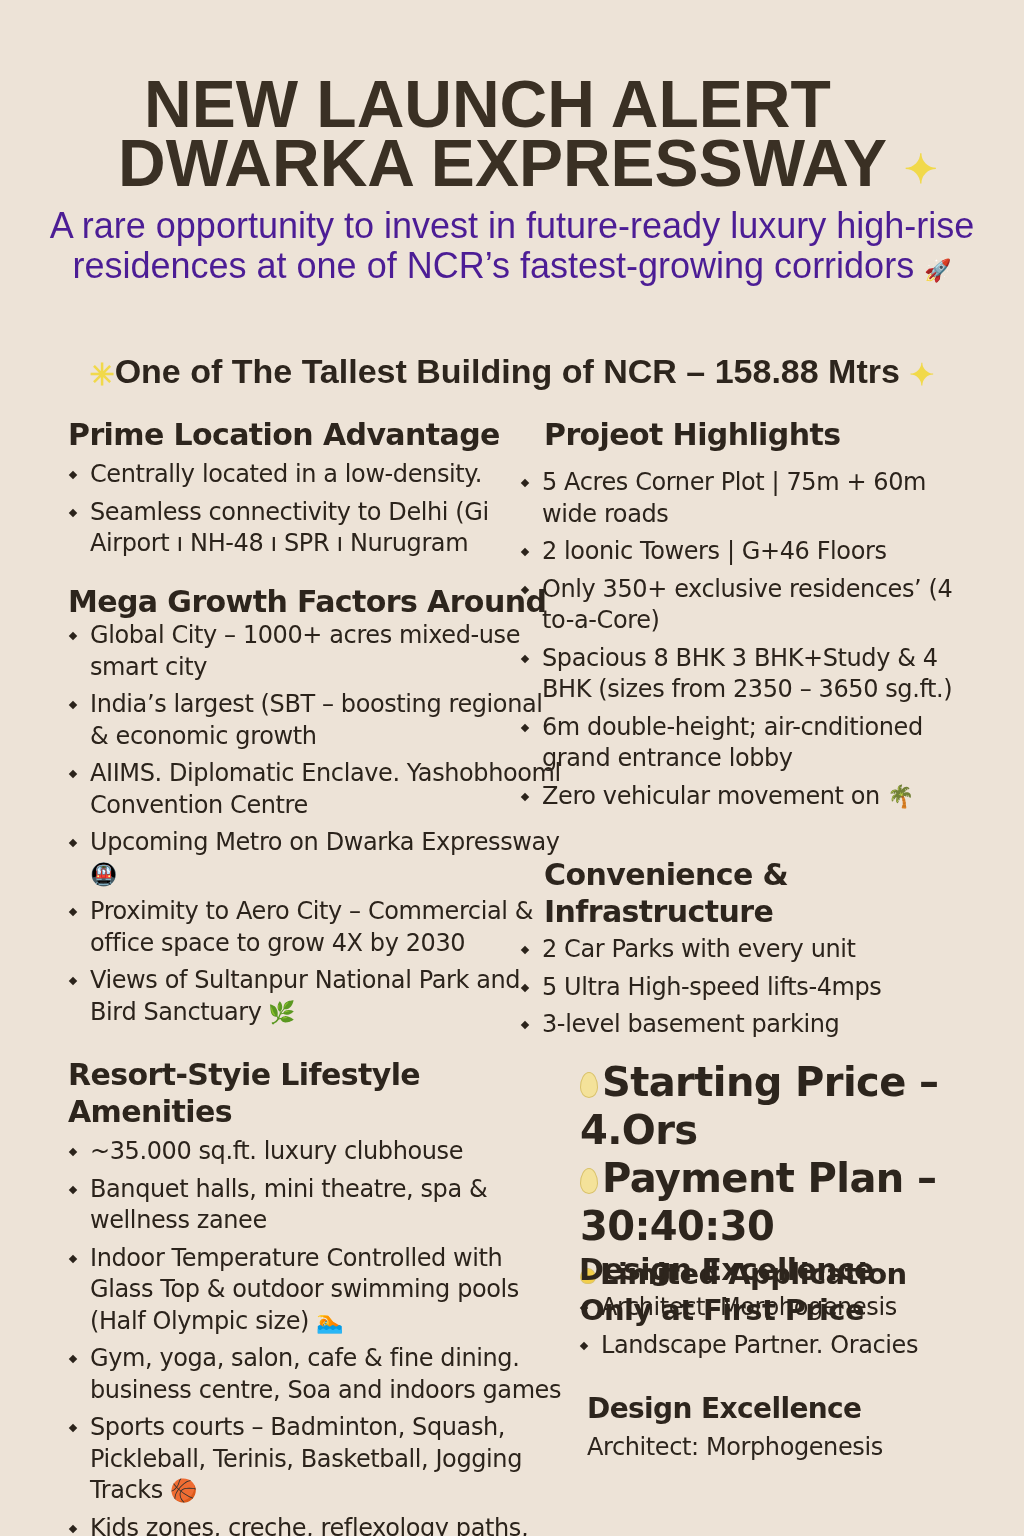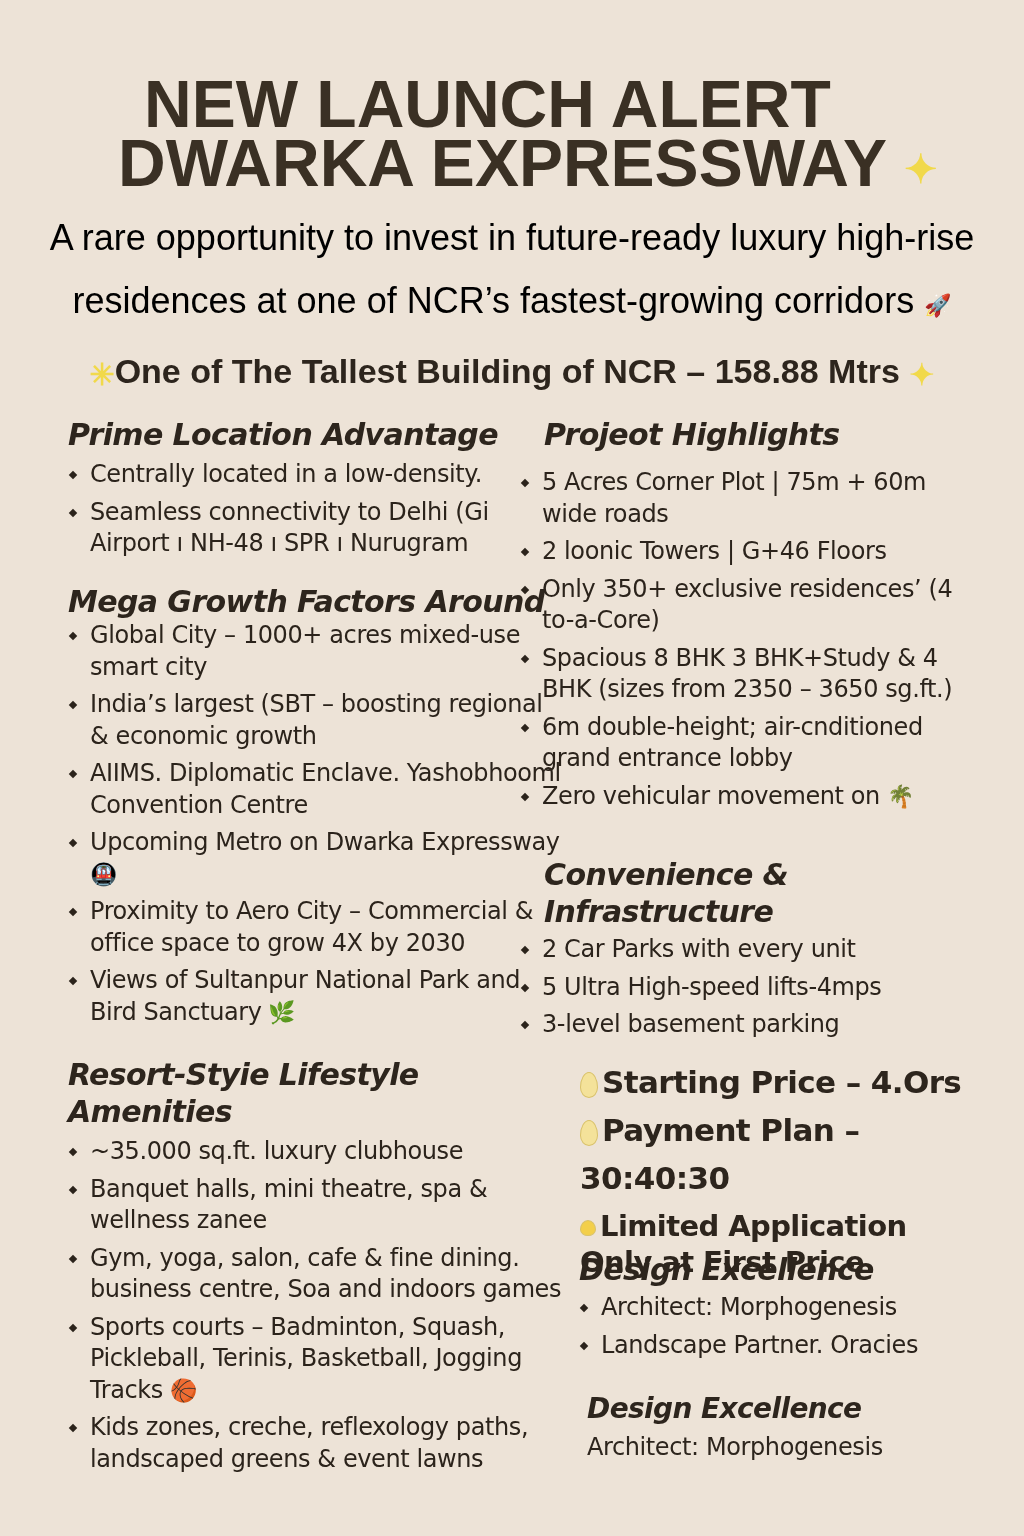--- a/index.html
+++ b/index.html
@@ -15,46 +15,46 @@
     font-family: "Liberation Sans", sans-serif;
     font-weight: bold; font-size: 66px; letter-spacing: 0px;
     color: #3a3024; line-height: 1;
   }
   .title.l1 { top: 71px; left: 144px; width: auto; }
   .title.l2 { top: 130px; left: 118px; width: auto; }
   .sparkle { color: #f1d94a; font-size: 40px; vertical-align: middle; }
   .subtitle {
     position: absolute; left: 40px; width: 944px; top: 206px;
     text-align: center; font-family: "Liberation Sans", sans-serif;
-    font-size: 36px; line-height: 63px; color: #000000;
+    font-size: 36px; line-height: 40px; color: #4c1d95;
   }
   .tallest {
     position: absolute; left: 0; width: 1024px; top: 352px; text-align: center;
     font-family: "Liberation Sans", sans-serif; font-weight: bold;
     font-size: 34px; color: #2d251d;
   }
   .col { position: absolute; }
   .col.left { left: 68px; width: 495px; }
   .col.right { left: 520px; width: 440px; }
   h2 {
     margin: 0; font-family: "DejaVu Sans", sans-serif; font-weight: bold;
-    font-size: 30px; letter-spacing: -0.6px; color: #2d251d; line-height: 37px; font-style: italic;
+    font-size: 30px; letter-spacing: -0.6px; color: #2d251d; line-height: 37px;
   }
   ul { list-style: none; margin: 0; padding: 0; }
   li {
     position: relative; padding-left: 22px; font-size: 24px; line-height: 31.5px;
     letter-spacing: -0.4px; margin-bottom: 6px; color: #2b231b;
   }
   li::before {
     content: ""; position: absolute; left: 2px; top: 13px; width: 6px; height: 6px;
     background: #2b231b; transform: rotate(45deg);
   }
   .big {
     font-family: "DejaVu Sans", sans-serif; font-weight: bold;
-    font-size: 31px; letter-spacing: -0.6px; line-height: 48px; color: #2d251d;
+    font-size: 40px; letter-spacing: -0.6px; line-height: 48px; color: #2d251d;
   }
   .bulb { display: inline-block; width: 16px; height: 24px; border-radius: 50% 50% 50% 50% / 60% 60% 40% 40%;
           background: #f4e29a; border: 1px solid #d9c26a; vertical-align: middle; margin-right: 4px; }
   .bulb.small { width: 14px; height: 14px; background: #f3cf4a; }
   .plain { font-size: 24px; line-height: 41px; letter-spacing: -0.4px; }
   .emoji { font-size: 22px; }
 </style>
 </head>
 <body>
 
@@ -98,20 +98,24 @@
       <span class="emoji">🌿</span>
     </li>
   </ul>
 </div>
 
 <div class="col left" style="top:1056px;">
   <h2>Resort-Styie Lifestyle Amenities</h2>
   <ul style="margin-top:6px;">
     <li>~35.000 sq.ft. luxury clubhouse</li>
     <li>Banquet halls, mini theatre, spa &amp; wellness zanee</li>
+    <li>
+      <span>Indoor Temperature Controlled with Glass Top &amp; outdoor swimming pools (Half Olympic size)</span>
+      <span class="emoji">🏊</span>
+    </li>
     <li>Gym, yoga, salon, cafe &amp; fine dining. business centre, Soa and indoors games</li>
     <li>
       <span>Sports courts – Badminton, Squash, Pickleball, Terinis, Basketball, Jogging Tracks</span>
       <span class="emoji">🏀</span>
     </li>
     <li>
       <span>Kids zones, creche, reflexology paths, landscaped greens &amp; event lawns</span>
       
     </li>
   </ul>

